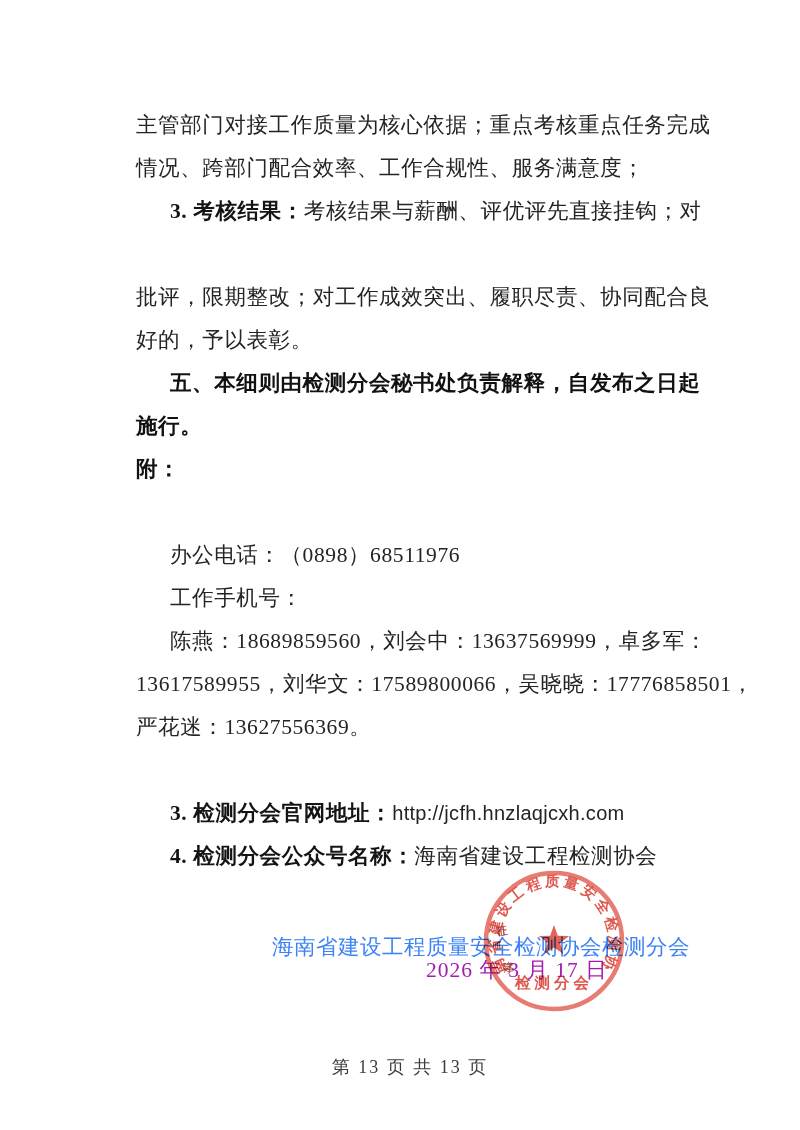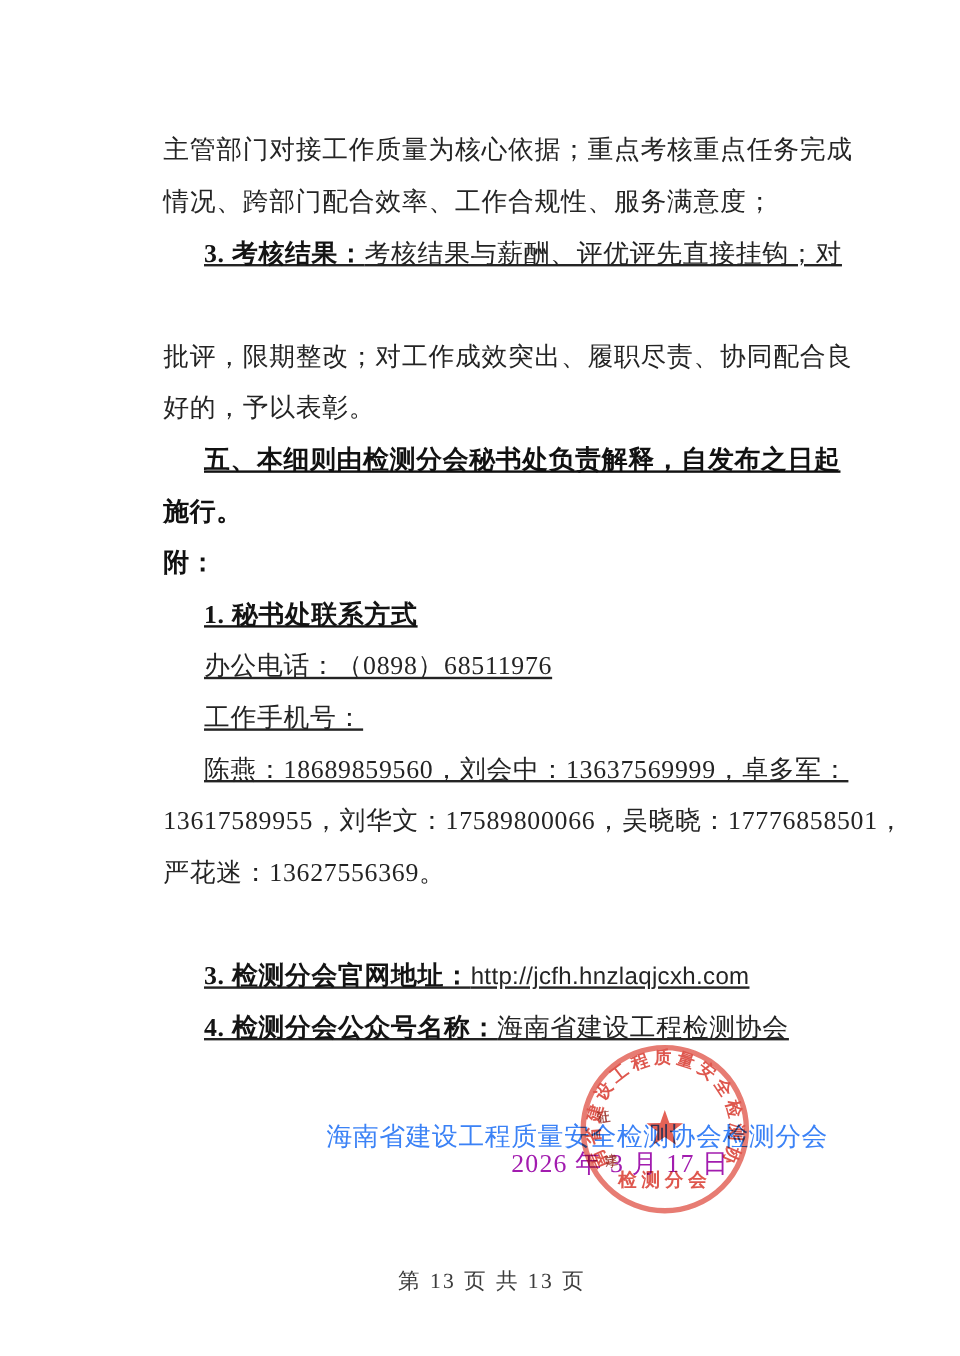--- a/index.html
+++ b/index.html
@@ -4,21 +4,21 @@
 <style>
   html,body{margin:0;padding:0;background:#ffffff;}
   .page{
     position:relative;width:800px;height:1130px;background:#ffffff;overflow:hidden;
     font-family:"Liberation Serif","DejaVu Serif",serif;color:#1e1e1e;
   }
   .ln{
     position:absolute;left:125px;white-space:nowrap;
     font-size:21.5px;line-height:30px;letter-spacing:0.6px;color:#242424;margin-left:11px;
   }
-  .ind{padding-left:34px;text-decoration:underline;}
+  .ind{padding-left:34px;}
   .hei{font-family:"Liberation Sans","DejaVu Sans",sans-serif;font-weight:bold;color:#111;}
   .kai-b{font-weight:bold;color:#141414;}
   .mono{font-family:"DejaVu Sans Mono","Liberation Mono",monospace;font-size:20px;letter-spacing:2px;}
   .url{font-family:"Liberation Sans","DejaVu Sans",sans-serif;font-size:20px;letter-spacing:0.3px;}
   .sig-org{
     position:absolute;left:272px;top:932px;white-space:nowrap;
     font-size:21.5px;letter-spacing:0.5px;color:#3b82f6;
   }
   .sig-date{
     position:absolute;left:426px;top:955px;white-space:nowrap;
@@ -46,21 +46,20 @@
 <div class="page">
 
   <div class="ln" style="top:110px">主管部门对接工作质量为核心依据；重点考核重点任务完成</div>
   <div class="ln" style="top:153px">情况、跨部门配合效率、工作合规性、服务满意度；</div>
   <div class="ln ind" style="top:196px"><span class="kai-b">3. 考核结果：</span><span>考核结果与薪酬、评优评先直接挂钩；对</span></div>
   <div class="ln" style="top:325px">好的，予以表彰。</div>
   <div class="ln" style="top:282px">批评，限期整改；对工作成效突出、履职尽责、协同配合良</div>
   <div class="ln ind hei" style="top:368px">五、本细则由检测分会秘书处负责解释，自发布之日起</div>
   <div class="ln hei" style="top:411px">施行。</div>
   <div class="ln hei" style="top:454px">附：</div>
-  <div class="ln ind kai-b" style="top:497px">1. 秘书处联系方式</div>
   <div class="ln ind" style="top:540px">办公电话：（0898）68511976</div>
   <div class="ln ind" style="top:583px">工作手机号：</div>
   <div class="ln ind" style="top:626px">陈燕：18689859560，刘会中：13637569999，卓多军：</div>
   <div class="ln" style="top:669px">13617589955，刘华文：17589800066，吴晓晓：17776858501，</div>
   <div class="ln" style="top:712px">严花迷：13627556369。</div>
   <div class="ln ind" style="top:798px"><span class="kai-b">3. 检测分会官网地址：</span><span class="url">http://jcfh.hnzlaqjcxh.com</span></div>
   <div class="ln ind" style="top:841px"><span class="kai-b">4. 检测分会公众号名称：</span><span>海南省建设工程检测协会</span></div>
 
   <div class="sig-org">海南省建设工程质量安全检测协会检测分会</div>
   <div class="sig-date">2026 年 3 月 17 日</div>

